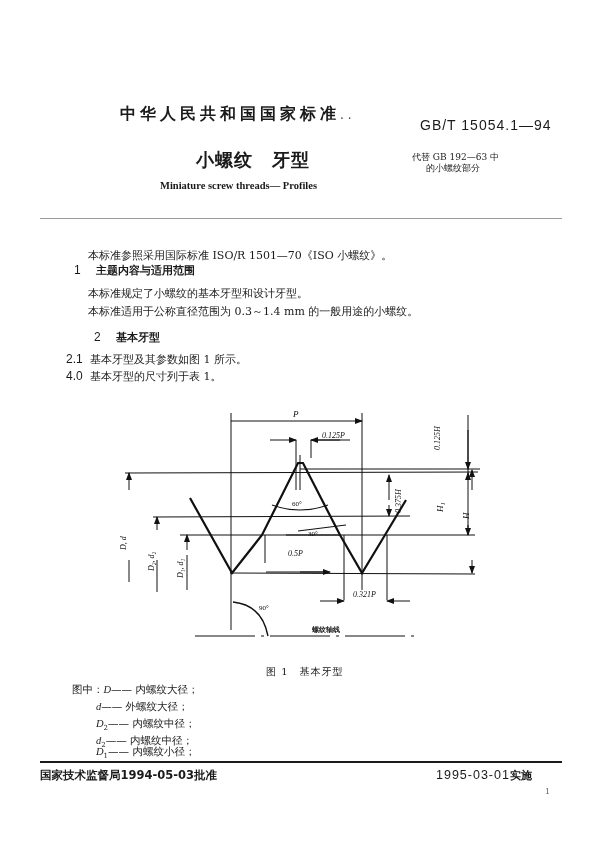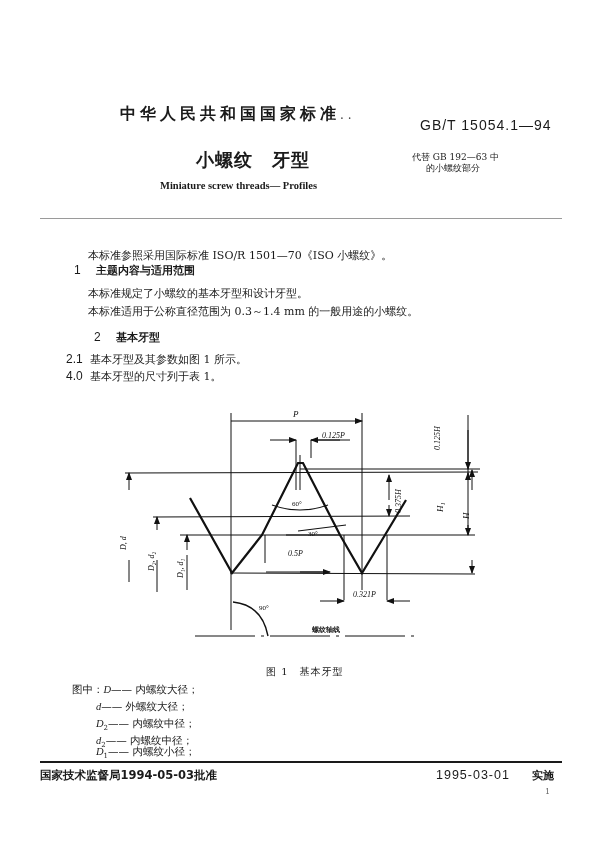--- a/index.html
+++ b/index.html
@@ -17,21 +17,21 @@
   .heading { font-family: "DejaVu Sans", sans-serif; font-weight: bold; font-size: 11px; }
   .secnum { font-family: "Liberation Sans", sans-serif; font-size: 12px; font-weight: normal; display:inline-block; width: 22px; }
   .subnum { font-family: "Liberation Sans", sans-serif; font-size: 12px; display:inline-block; width: 24px; }
   .diagram { left: 0; top: 395px; }
   .fig-caption { left: 266px; top: 665px; font-size: 10px; letter-spacing: 1px; }
   .legend-line { font-size: 10.5px; }
   .legend-line i { font-family: "Liberation Serif", serif; }
   .hr-bottom { left: 40px; top: 761px; width: 522px; height: 2px; background: #1a1a1a; }
   .footer-left { left: 40px; top: 768px; font-family: "DejaVu Sans", sans-serif; font-weight: bold; font-size: 11.5px; }
   .footer-right { left: 436px; top: 768px; font-family: "Liberation Sans", sans-serif; font-size: 12.5px; letter-spacing: 1px; }
-  .footer-right span.cn { font-family: "DejaVu Sans", sans-serif; font-weight: bold; font-size: 11px; letter-spacing: 0; margin-left: 22px; }
+  .footer-right span.cn { font-family: "DejaVu Sans", sans-serif; font-weight: bold; font-size: 11px; letter-spacing: 0; }
   .page-num { left: 545px; top: 787px; font-size: 8px; color: #666; }
 </style>
 </head>
 <body>
 
 <div class="abs std-header">中华人民共和国国家标准</div>
 <div class="abs std-dots">. .</div>
 <div class="abs std-code">GB/T 15054.1—94</div>
 <div class="abs title-cn">小螺纹　牙型</div>
 <div class="abs replaces">

